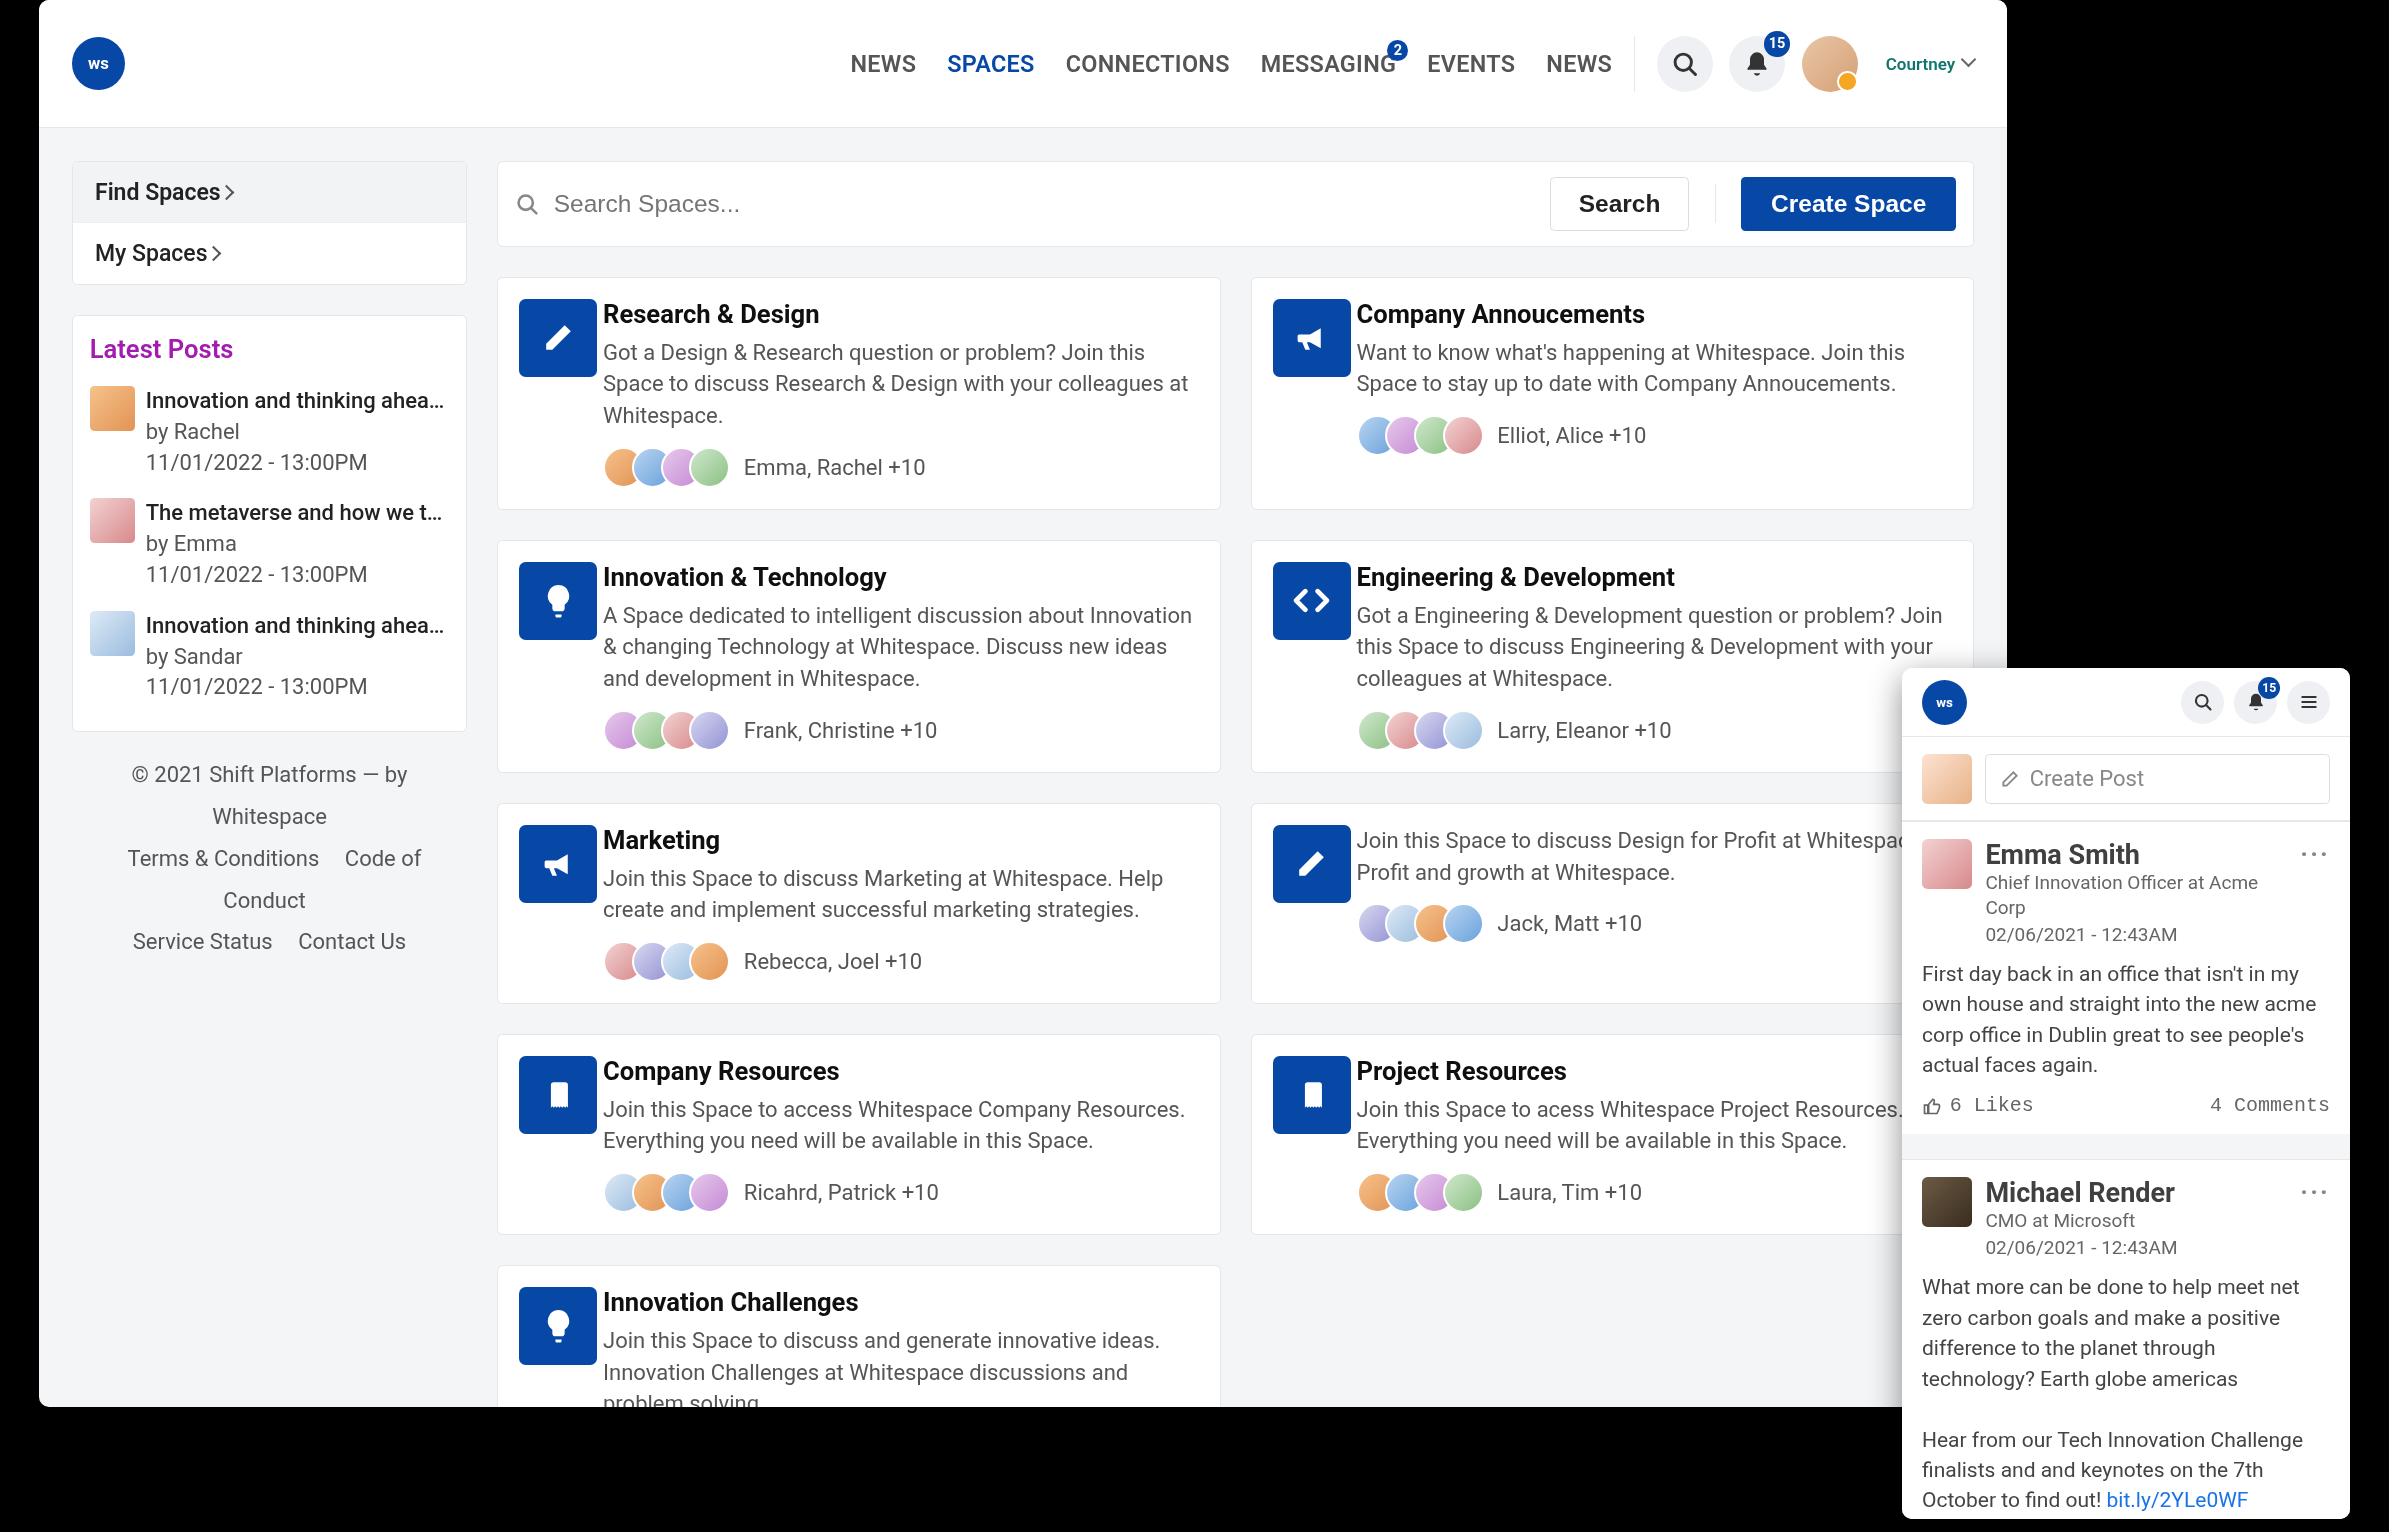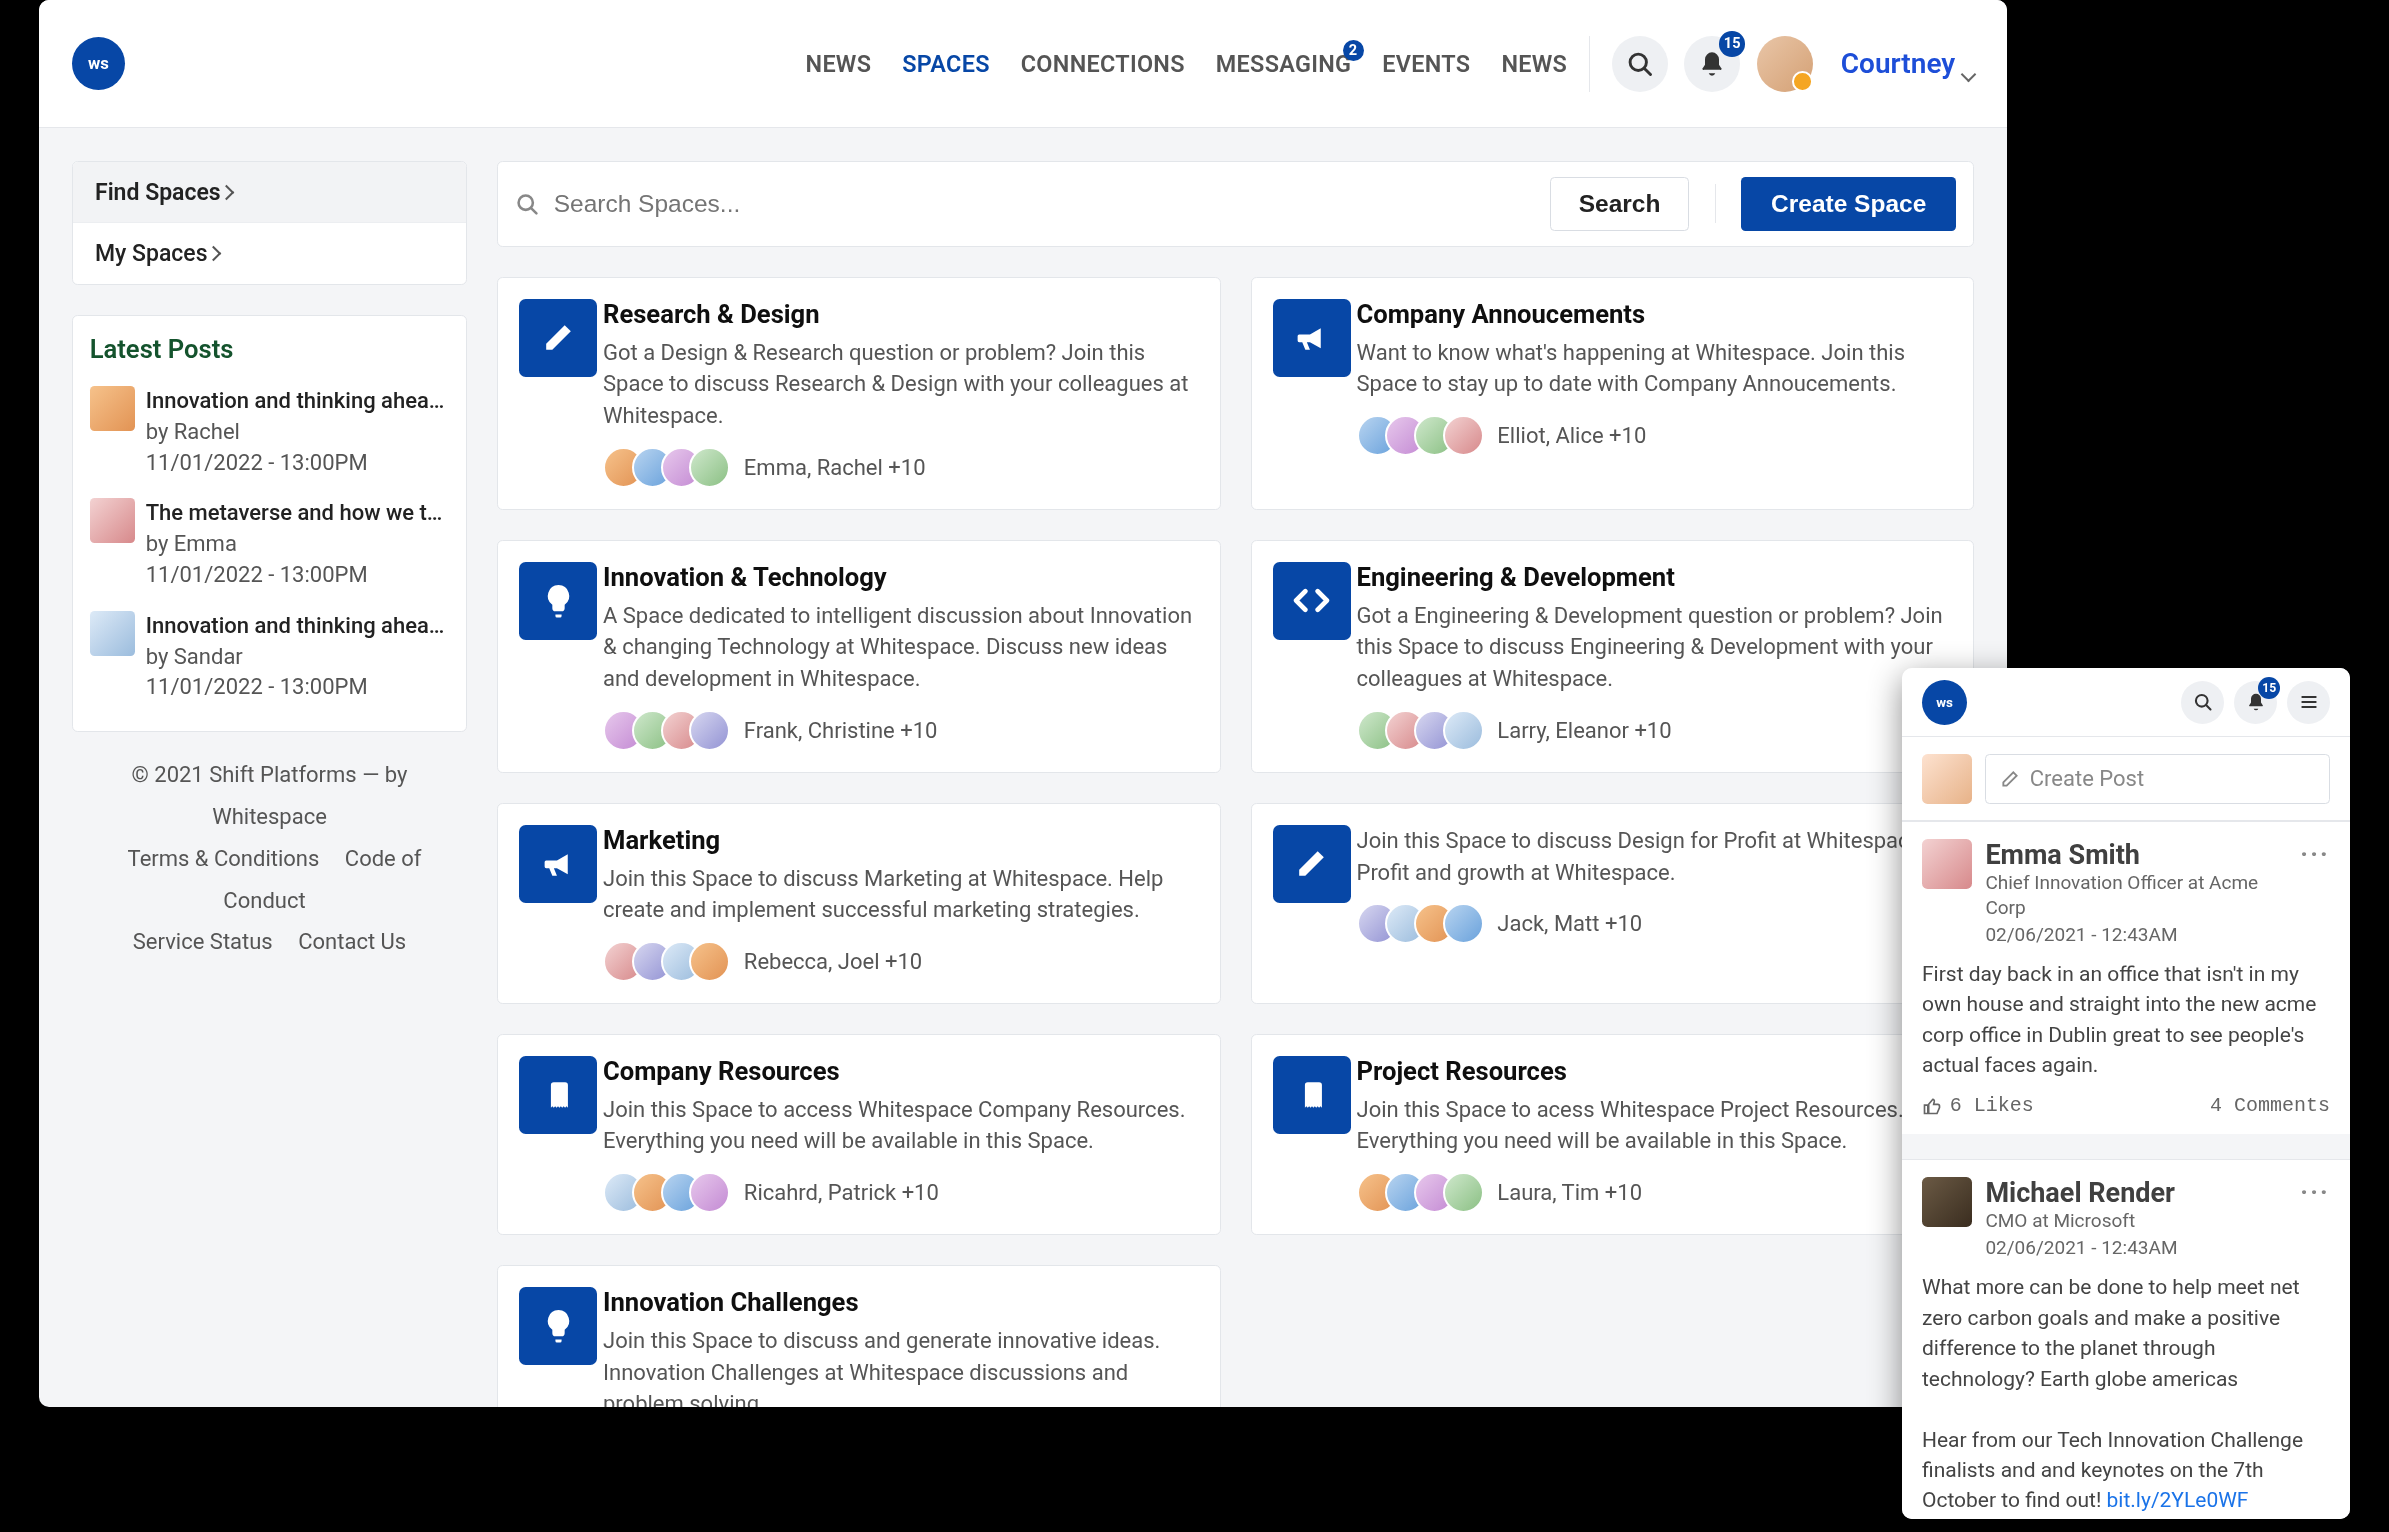--- a/index.html
+++ b/index.html
@@ -76,21 +76,21 @@
 .avatar-top {
   width:56px; height:56px; border-radius:50%;
   background:linear-gradient(135deg,#e9c6a8,#d4a074);
   position:relative;
 }
 .avatar-top::after{
   content:""; position:absolute; bottom:0; right:0;
   width:16.7px; height:16.7px; border-radius:50%;
   background:#f5a623; border:2.2px solid #fff;
 }
-.username { font-size:28px; font-weight:600; color:#1d4ed8; margin-left:11px; display:flex; align-items:flex-end; gap:7.8px; }
+.username { font-size:17px; font-weight:600; color:#0f766e; margin-left:11px; display:flex; align-items:flex-start; gap:7.8px; }
 .chevdown { border:solid #666; border-width:0 2.2px 2.2px 0; display:inline-block; padding:4.5px; transform:rotate(45deg); }
 
 
 .body {
   display:flex;
   padding:33px 33px;
   gap:30px;
 }
 
 
@@ -113,21 +113,21 @@
 .side-nav-item:last-child{border-bottom:none;}
 .side-nav-item.active { background:#f2f3f5; font-weight:600; }
 .chev-right { border:solid #555; border-width:0 2.2px 2.2px 0; padding:4.5px; transform:rotate(-45deg); display:inline-block; }
 
 .latest-card {
   border:0.6px solid #e3e6ea;
   border-radius:5.6px;
   background:#fff;
   padding:18px 16.7px;
 }
-.latest-title { font-size:25.6px; font-weight:600; color:#14532d; margin-bottom:12.2px; }
+.latest-title { font-size:25.6px; font-weight:600; color:#a21caf; margin-bottom:12.2px; }
 .lp-item { display:flex; gap:11px; padding:10px 0; }
 .lp-av { width:45px; height:45px; border-radius:4.5px; flex-shrink:0; }
 .lp-text { flex:1; font-size:22px; color:#555; line-height:1.4; overflow:hidden; }
 .lp-text .t { color:#222; font-weight:500; display:block; white-space:nowrap; overflow:hidden; text-overflow:ellipsis; }
 
 .footer-links { margin-top:22px; text-align:center; color:#555; font-size:22px; line-height:1.9; }
 .footer-links a { color:#555; text-decoration:none; margin:0 10px; }
 
 
 .main { flex:1; min-width:0; }

